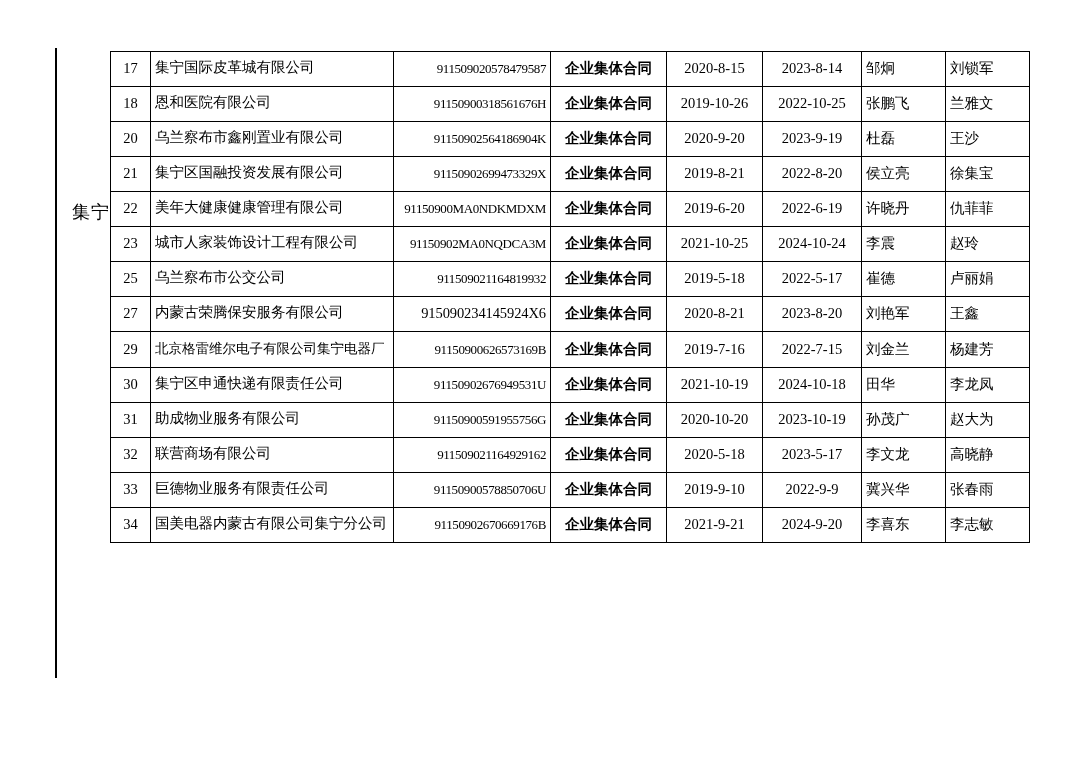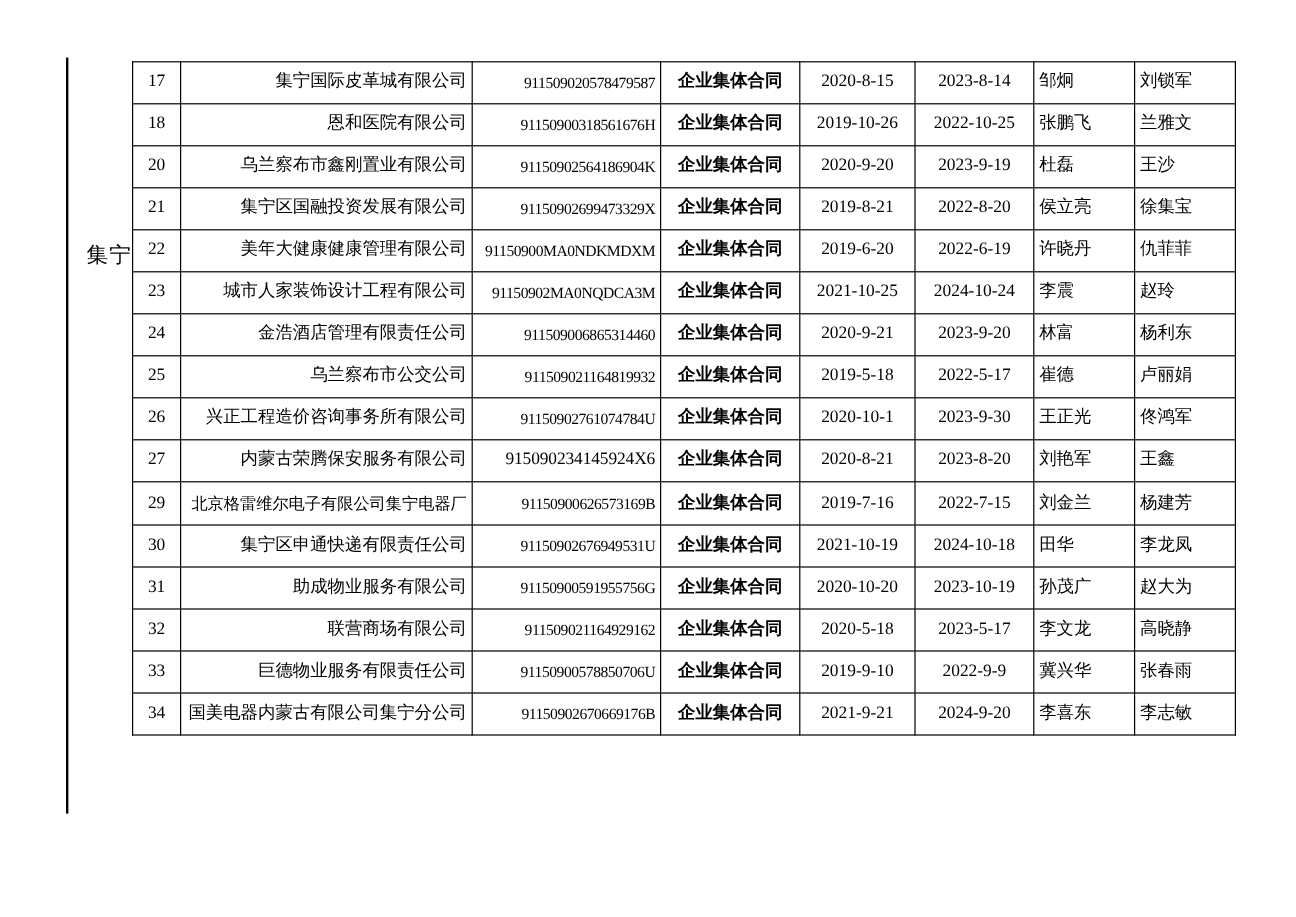--- a/index.html
+++ b/index.html
@@ -63,21 +63,21 @@
   col.c-idx   { width: 40px; }
   col.c-name  { width: 243px; }
   col.c-code  { width: 157px; }
   col.c-type  { width: 116px; }
   col.c-start { width: 96px; }
   col.c-end   { width: 99px; }
   col.c-p1    { width: 84px; }
   col.c-p2    { width: 84px; }
 
   .cell-idx   { text-align: center; font-family: "Liberation Serif", serif; font-size: 15px; }
-  .cell-name  { text-align: right; font-family: Liberation Serif, serif; font-size: 14.5px; padding-left: 6px; }
+  .cell-name  { text-align: left; font-family: Liberation Mono, monospace; font-size: 14.5px; padding-left: 6px; }
   .cell-code  { text-align: right; font-family: "Liberation Serif", serif; font-size: 14px; letter-spacing: -0.1px; }
   .cell-type  { text-align: center; font-family: "Liberation Sans", sans-serif; font-weight: bold; font-size: 14.5px; }
   .cell-date  { text-align: center; font-family: "Liberation Serif", serif; font-size: 14px; }
   .cell-person{ font-family: "Liberation Sans", sans-serif; font-size: 14.5px; }
 
   
   .cell-name.wrap {
     white-space: normal;
     font-size: 13.5px;
     line-height: 1.0;
@@ -160,50 +160,30 @@
           <td class="cell-idx">23</td>
           <td class="cell-name">城市人家装饰设计工程有限公司</td>
           <td class="cell-code tight">91150902MA0NQDCA3M</td>
           <td class="cell-type">企业集体合同</td>
           <td class="cell-date">2021-10-25</td>
           <td class="cell-date">2024-10-24</td>
           <td class="cell-person">李震</td>
           <td class="cell-person">赵玲</td>
         </tr>
         <tr>
-          <td class="cell-idx">24</td>
-          <td class="cell-name">金浩酒店管理有限责任公司</td>
-          <td class="cell-code tight">911509006865314460</td>
-          <td class="cell-type">企业集体合同</td>
-          <td class="cell-date">2020-9-21</td>
-          <td class="cell-date">2023-9-20</td>
-          <td class="cell-person">林富</td>
-          <td class="cell-person">杨利东</td>
-        </tr>
-        <tr>
           <td class="cell-idx">25</td>
           <td class="cell-name">乌兰察布市公交公司</td>
           <td class="cell-code tight">911509021164819932</td>
           <td class="cell-type">企业集体合同</td>
           <td class="cell-date">2019-5-18</td>
           <td class="cell-date">2022-5-17</td>
           <td class="cell-person">崔德</td>
           <td class="cell-person">卢丽娟</td>
         </tr>
         <tr>
-          <td class="cell-idx">26</td>
-          <td class="cell-name">兴正工程造价咨询事务所有限公司</td>
-          <td class="cell-code tight">91150902761074784U</td>
-          <td class="cell-type">企业集体合同</td>
-          <td class="cell-date">2020-10-1</td>
-          <td class="cell-date">2023-9-30</td>
-          <td class="cell-person">王正光</td>
-          <td class="cell-person">佟鸿军</td>
-        </tr>
-        <tr>
           <td class="cell-idx">27</td>
           <td class="cell-name">内蒙古荣腾保安服务有限公司</td>
           <td class="cell-code">915090234145924X6</td>
           <td class="cell-type">企业集体合同</td>
           <td class="cell-date">2020-8-21</td>
           <td class="cell-date">2023-8-20</td>
           <td class="cell-person">刘艳军</td>
           <td class="cell-person">王鑫</td>
         </tr>
         <tr>

